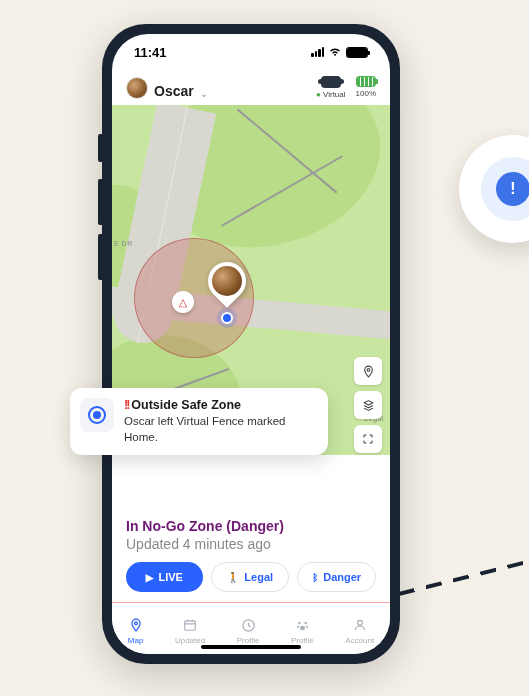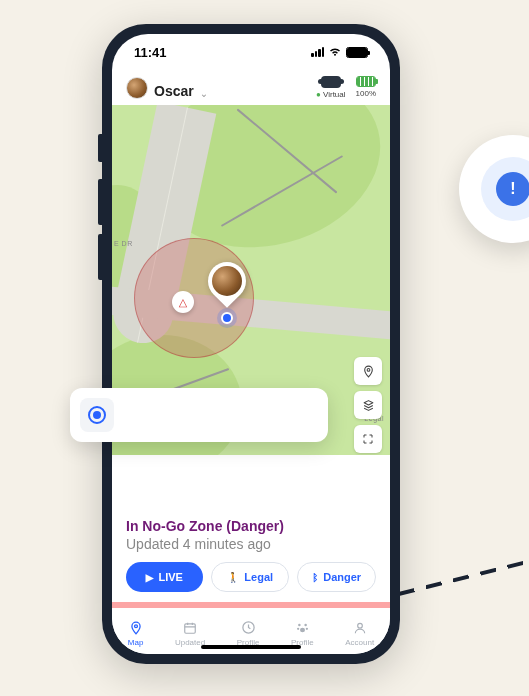--- a/index.html
+++ b/index.html
@@ -74,21 +74,21 @@
 .bangs{color:#e53935;font-weight:900;letter-spacing:-2px;margin-right:3px;}
 .notif-body{font-size:11.5px;color:#333;line-height:1.35;}
 .info-panel{position:absolute;bottom:52px;left:0;right:0;background:#fff;padding:12px 14px 10px;}
 .zone-status{font-size:14px;font-weight:700;color:#701a75;}
 .updated{font-size:14px;color:#888;margin-top:2px;margin-bottom:10px;}
 .actions{display:flex;gap:8px;}
 .action-btn{flex:1;height:30px;border-radius:15px;display:flex;align-items:center;justify-content:center;gap:5px;font-size:11px;font-weight:600;}
 .action-btn.primary{background:#2962ff;color:#fff;}
 .action-btn.secondary{background:#fff;border:1px solid #dde2ea;color:#2962ff;}
 .action-icon{font-size:10px;}
-.tab-bar{position:absolute;bottom:0;left:0;right:0;height:52px;background:#fff;border-top:6px solid #fca5a5;display:flex;justify-content:space-around;align-items:center;padding-top:4px;}
+.tab-bar{position:absolute;bottom:0;left:0;right:0;height:52px;background:#fff;border-top:1px solid #fca5a5;display:flex;justify-content:space-around;align-items:center;padding-top:4px;}
 .tab{display:flex;flex-direction:column;align-items:center;gap:2px;color:#aab0b8;}
 .tab.active{color:#2962ff;}
 .tab-icon{font-size:15px;height:17px;display:flex;align-items:center;}
 .tab-label{font-size:8px;}
 .home-indicator{position:absolute;bottom:5px;left:50%;transform:translateX(-50%);width:100px;height:4px;background:#000;border-radius:2px;}
 .dash-line{position:absolute;bottom:115px;right:-20px;width:180px;height:4px;background:repeating-linear-gradient(90deg,#1a2332 0 16px,transparent 16px 28px);transform:rotate(-14deg);}
 </style>
 </head>
 <body>
 
@@ -255,13 +255,19 @@
 <div class="alert-bubble">
   <div class="alert-ring">
     <div class="alert-dot">!</div>
   </div>
 </div>
 
 <div class="notification">
   <div class="notif-icon">
     <div class="target-icon"></div>
   </div>
+  <div class="notif-text">
+    <div class="notif-title">
+      <span class="bangs">!!</span><span>Outside Safe Zone</span>
+    </div>
+    <div class="notif-body">Oscar left Virtual Fence marked Home.</div>
+  </div>
 </div>
 
 </body></html>

